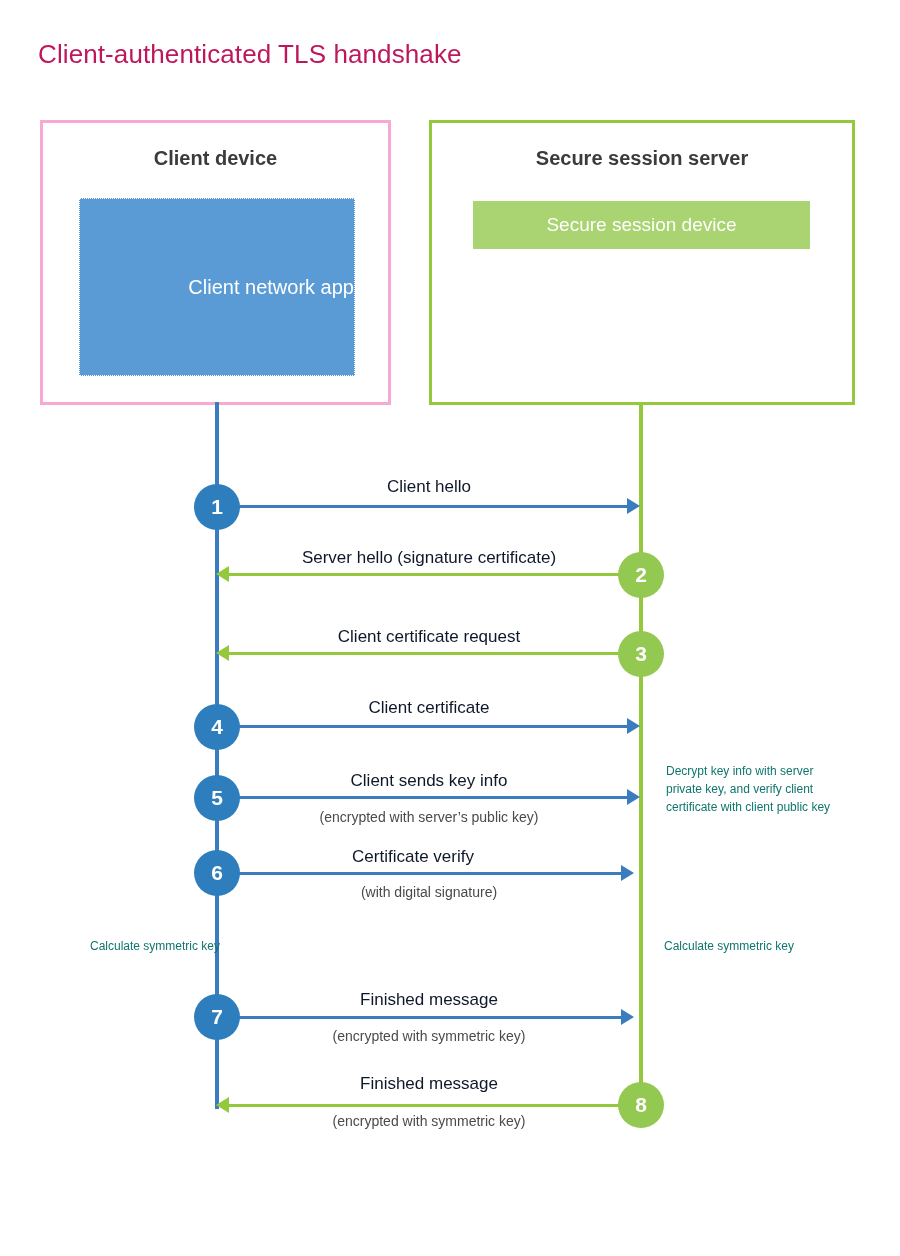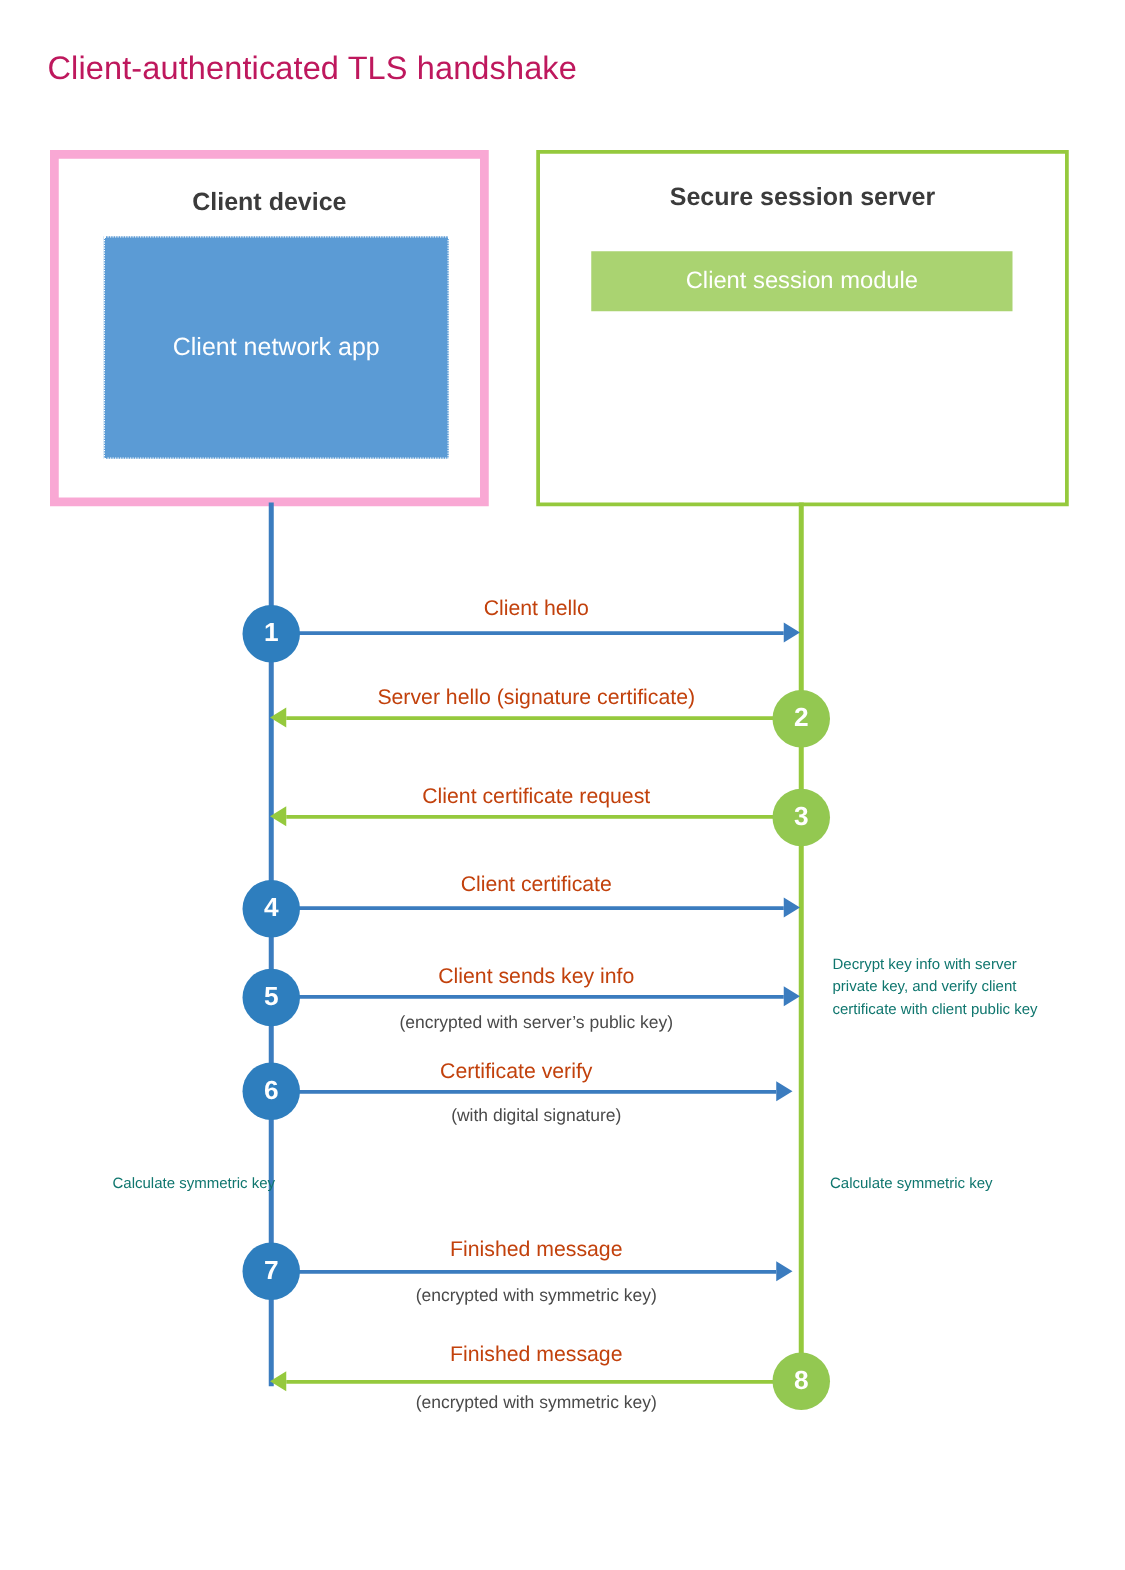--- a/index.html
+++ b/index.html
@@ -33,21 +33,21 @@
   .actor-box {
     position: absolute;
     background: #ffffff;
     box-sizing: border-box;
   }
   #client-box {
     left: 40px;
     top: 120px;
     width: 351px;
     height: 285px;
-    border: 7px solid #f9a8d4;
+    border: 3px solid #f9a8d4;
   }
   #server-box {
     left: 429px;
     top: 120px;
     width: 426px;
     height: 285px;
     border: 3px solid #95c93d;
   }
   .actor-title {
     position: absolute;
@@ -57,29 +57,29 @@
     text-align: center;
     font-size: 20px;
     font-weight: bold;
     color: #3b3b3b;
   }
 
   
   #client-app-block {
     position: absolute;
     left: 36px;
-    top: 62px;
+    top: 75px;
     width: 276px;
     height: 178px;
     background: #5b9bd5;
     border: 1px dotted #ffffff;
     box-sizing: border-box;
     display: flex;
     align-items: center;
-    justify-content: center;
+    justify-content: flex-end;
   }
   #client-app-label {
     color: #ffffff;
     font-size: 20px;
     line-height: 28px;
     text-align: center;
     max-width: 180px;
   }
 
   
@@ -149,21 +149,21 @@
     font-weight: bold;
   }
   .step-circle.blue { background: #2e7ebe; }
   .step-circle.green { background: #93c851; }
 
   
   .msg-label {
     position: absolute;
     text-align: center;
     font-size: 17px;
-    color: #c2410c;
+    color: #0f172a;
     white-space: nowrap;
   }
   .msg-sublabel {
     position: absolute;
     text-align: center;
     font-size: 14px;
     color: #4a4a4a;
     white-space: nowrap;
   }
 
@@ -189,21 +189,21 @@
 
 <div class="actor-box" id="client-box">
   <div class="actor-title">Client device</div>
   <div id="client-app-block">
     <div id="client-app-label">Client network app</div>
   </div>
 </div>
 
 <div class="actor-box" id="server-box">
   <div class="actor-title">Secure session server</div>
-  <div class="server-bar" id="server-bar-0">Client session module</div>
+  <div class="server-bar" id="server-bar-0">Secure session device</div>
 </div>
 
 <div class="lifeline" id="client-lifeline"></div>
 <div class="lifeline" id="server-lifeline"></div>
 
 <div class="msg-label" style="left:217px; top:477px; width:424px;">Client hello</div>
 <div class="arrow-line blue" style="left:217px; top:505px; width:410px;"></div>
 <div class="arrow-head right blue" style="left:627px; top:498px;"></div>
 <div class="step-circle blue" style="left:194px; top:484px;">1</div>
 

